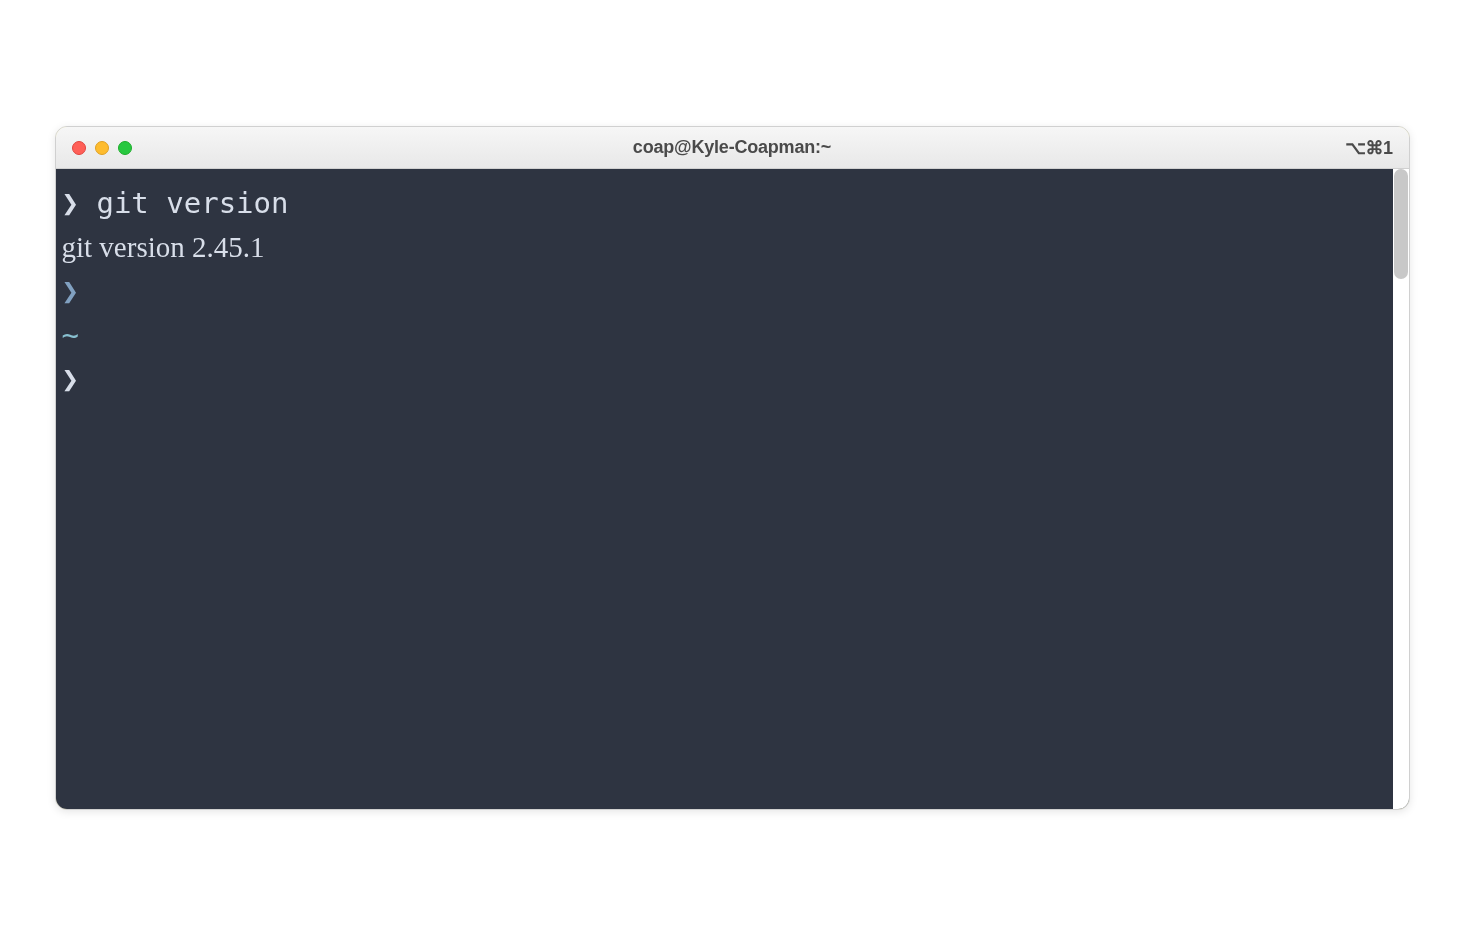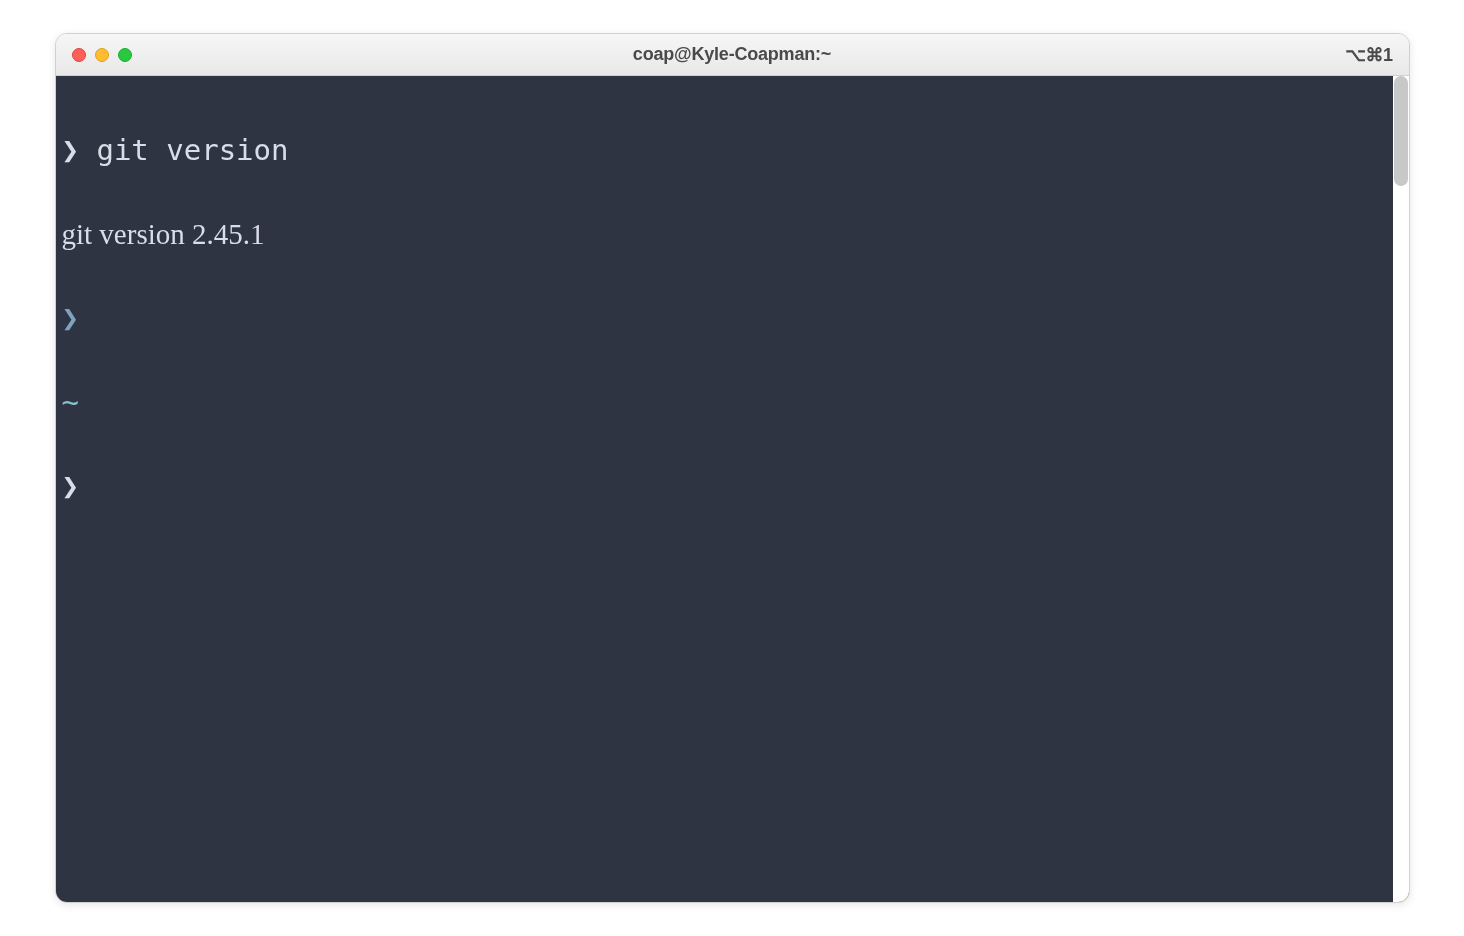--- a/index.html
+++ b/index.html
@@ -14,21 +14,21 @@
       width: 1464px;
       height: 936px;
       padding: 6px;
       display: flex;
       align-items: center;
       justify-content: center;
     }
     
     .window {
       width: 1355px;
-      height: 870px;
+      height: 684px;
       background: #fef9c3;
       border-radius: 12px;
       overflow: hidden;
       border: 1px solid #d0d0d0;
       box-shadow: 0 2px 8px rgba(0,0,0,0.1);
       display: flex;
       flex-direction: column;
     }
     
     .titlebar {
@@ -142,21 +142,20 @@
       right: 1px;
       top: 0;
       width: 14px;
       height: 110px;
       background: #c8c8c8;
       border-radius: 7px;
     }
     
     .line {
       display: block;
-      margin-top: 40px;
     }
   </style>
 </head>
 <body>
 
 <div class="window">
 
   <div class="titlebar">
     <div class="traffic-lights">
       <div class="traffic-light close"></div>

